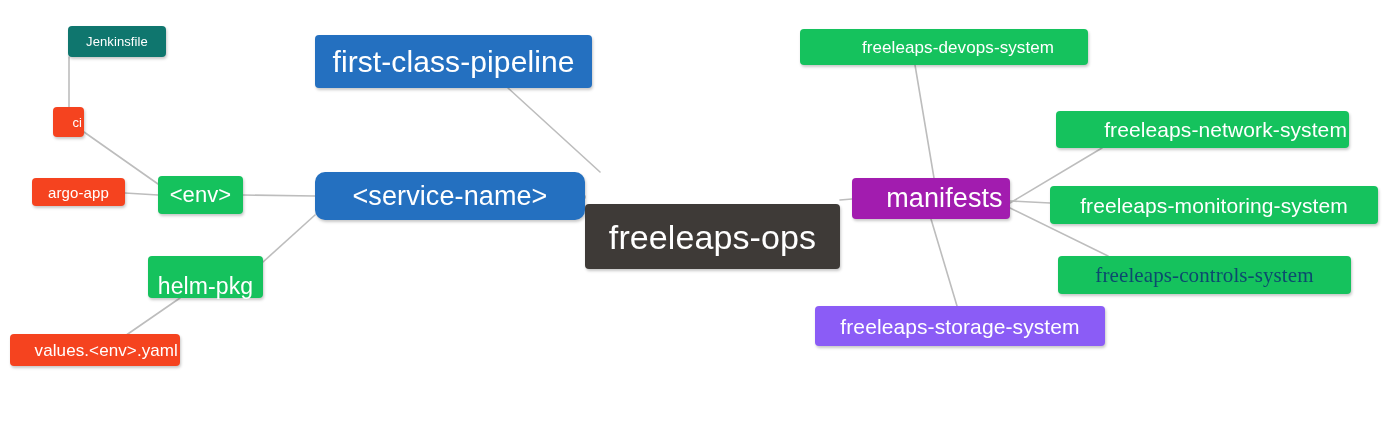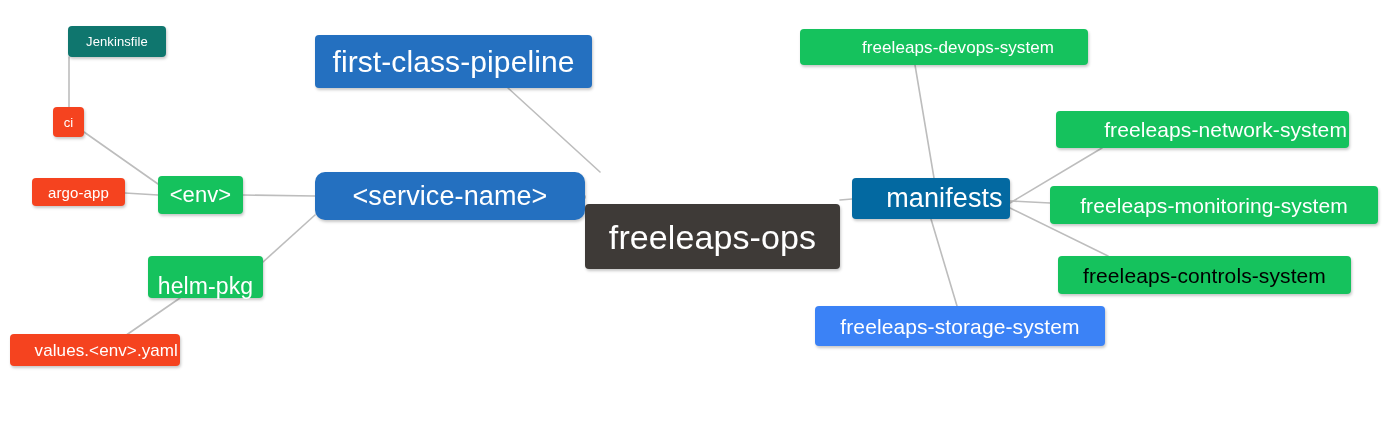--- a/index.html
+++ b/index.html
@@ -70,21 +70,21 @@
       <line x1="934" y1="178" x2="915" y2="65" class="edge" stroke="#bdbdbd"></line>
       <line x1="1010" y1="203" x2="1102" y2="148" class="edge" stroke="#bdbdbd"></line>
       <line x1="1010" y1="201" x2="1050" y2="203" class="edge" stroke="#bdbdbd"></line>
       <line x1="1010" y1="208" x2="1108" y2="256" class="edge" stroke="#bdbdbd"></line>
       <line x1="931" y1="219" x2="957" y2="306" class="edge" stroke="#bdbdbd"></line>
     </svg>
   <div id="node-layer">
       <div class="node" style="left: 20px; top: 26px; width: 98px; height: 31px; background: #0f766e; font-size: 13px; color: rgb(255, 255, 255); margin-left: 48px;">
         <span class="node-label">Jenkinsfile</span>
       </div>
-      <div class="node" style="left: 53px; top: 107px; width: 31px; height: 30px; background: rgb(245, 67, 31); font-size: 13px; color: rgb(255, 255, 255);">
+      <div class="node" style="left: 53px; top: 107px; width: 31px; height: 30px; background: rgb(245, 67, 31); font-size: 13px; color: rgb(255, 255, 255); justify-content: flex-end;">
         <span class="node-label">ci</span>
       </div>
       <div class="node" style="left: 32px; top: 178px; width: 93px; height: 28px; background: rgb(245, 67, 31); font-size: 15px; color: rgb(255, 255, 255);">
         <span class="node-label">argo-app</span>
       </div>
       <div class="node" style="left: 158px; top: 176px; width: 85px; height: 38px; background: rgb(21, 194, 93); font-size: 22px; color: rgb(255, 255, 255);">
         <span class="node-label">&lt;env&gt;</span>
       </div>
       <div class="node" style="left: 148px; top: 256px; width: 115px; height: 42px; background: rgb(21, 194, 93); font-size: 23px; color: rgb(255, 255, 255); align-items: flex-end;">
         <span class="node-label">helm-pkg</span>
@@ -94,32 +94,32 @@
       </div>
       <div class="node" style="left: 315px; top: 35px; width: 277px; height: 53px; background: rgb(36, 112, 192); font-size: 30px; color: rgb(255, 255, 255);">
         <span class="node-label">first-class-pipeline</span>
       </div>
       <div class="node" style="left: 315px; top: 172px; width: 270px; height: 48px; background: rgb(36, 112, 192); font-size: 27px; color: rgb(255, 255, 255); border-radius: 10px;">
         <span class="node-label">&lt;service-name&gt;</span>
       </div>
       <div class="node" style="left: 585px; top: 172px; width: 255px; height: 65px; background: rgb(62, 58, 55); font-size: 34px; color: rgb(255, 255, 255); margin-top: 32px;">
         <span class="node-label">freeleaps-ops</span>
       </div>
-      <div class="node" style="left: 852px; top: 178px; width: 158px; height: 41px; background: #0369a1; font-size: 27px; color: rgb(255, 255, 255); padding-left: 27px;">
+      <div class="node" style="left: 852px; top: 178px; width: 158px; height: 41px; background: #a21caf; font-size: 27px; color: rgb(255, 255, 255); padding-left: 27px;">
         <span class="node-label">manifests</span>
       </div>
       <div class="node" style="left: 800px; top: 29px; width: 288px; height: 36px; background: rgb(21, 194, 93); font-size: 17px; color: rgb(255, 255, 255); padding-left: 28px;">
         <span class="node-label">freeleaps-devops-system</span>
       </div>
       <div class="node" style="left: 1056px; top: 111px; width: 293px; height: 37px; background: rgb(21, 194, 93); font-size: 21px; color: rgb(255, 255, 255); justify-content: flex-end;">
         <span class="node-label">freeleaps-network-system</span>
       </div>
       <div class="node" style="left: 1050px; top: 186px; width: 328px; height: 38px; background: rgb(21, 194, 93); font-size: 21px; color: rgb(255, 255, 255);">
         <span class="node-label">freeleaps-monitoring-system</span>
       </div>
-      <div class="node" style="left: 1058px; top: 256px; width: 293px; height: 38px; background: rgb(21, 194, 93); font-size: 21px; color: #000000;">
+      <div class="node" style="left: 1058px; top: 256px; width: 293px; height: 38px; background: rgb(21, 194, 93); font-size: 21px; color: #0c4a6e; font-family: Liberation Serif, serif;">
         <span class="node-label">freeleaps-controls-system</span>
       </div>
-      <div class="node" style="left: 815px; top: 306px; width: 290px; height: 40px; background: #3b82f6; font-size: 21px; color: rgb(255, 255, 255);">
+      <div class="node" style="left: 815px; top: 306px; width: 290px; height: 40px; background: #8b5cf6; font-size: 21px; color: rgb(255, 255, 255);">
         <span class="node-label">freeleaps-storage-system</span>
       </div>
     </div>
 </div>
 
 </body></html>

